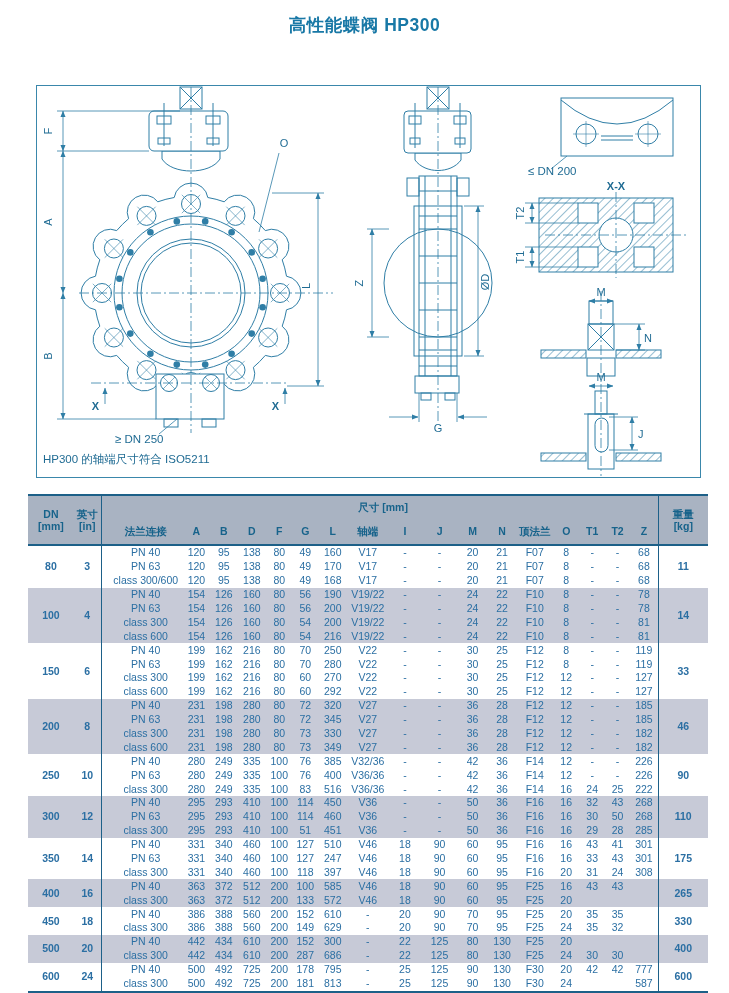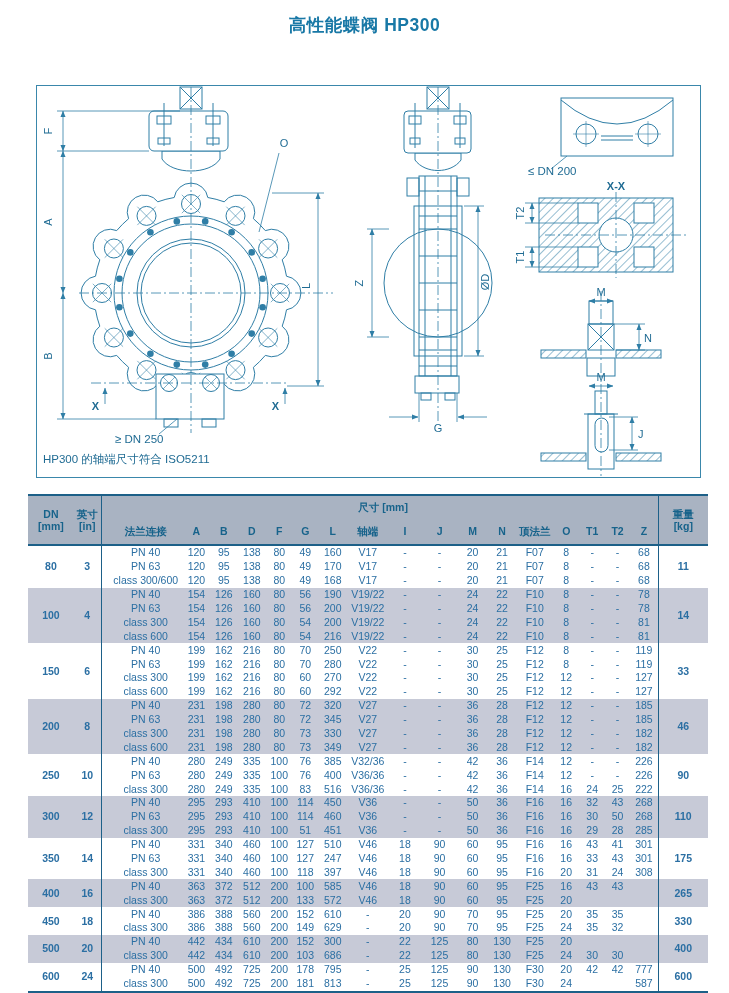--- a/index.html
+++ b/index.html
@@ -949,21 +949,21 @@
         <td class="val-cell"></td>
         <td class="val-cell"></td>
         <td class="weight-cell col-weight" rowspan="2">400</td>
       </tr>
       <tr class="band">
         <td class="conn-cell col-conn">class 300</td>
         <td class="val-cell">442</td>
         <td class="val-cell">434</td>
         <td class="val-cell">610</td>
         <td class="val-cell">200</td>
-        <td class="val-cell">103</td>
+        <td class="val-cell">287</td>
         <td class="val-cell">686</td>
         <td class="val-cell">-</td>
         <td class="val-cell">22</td>
         <td class="val-cell">125</td>
         <td class="val-cell">80</td>
         <td class="val-cell">130</td>
         <td class="val-cell">F25</td>
         <td class="val-cell">24</td>
         <td class="val-cell">30</td>
         <td class="val-cell">30</td>

